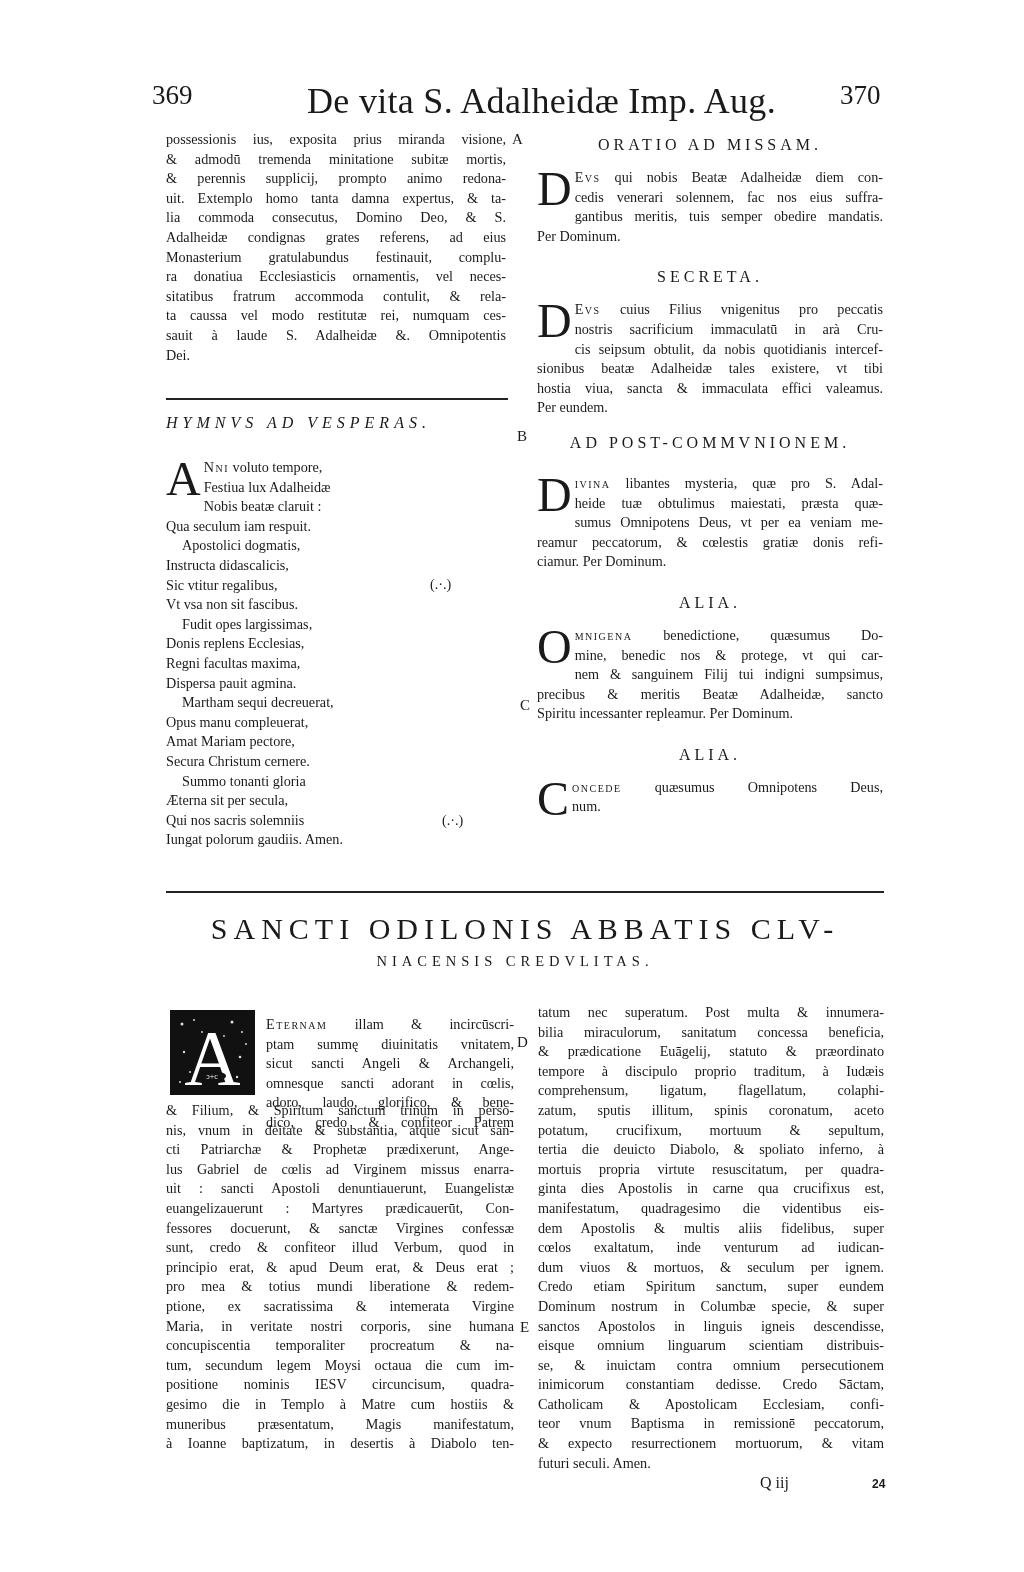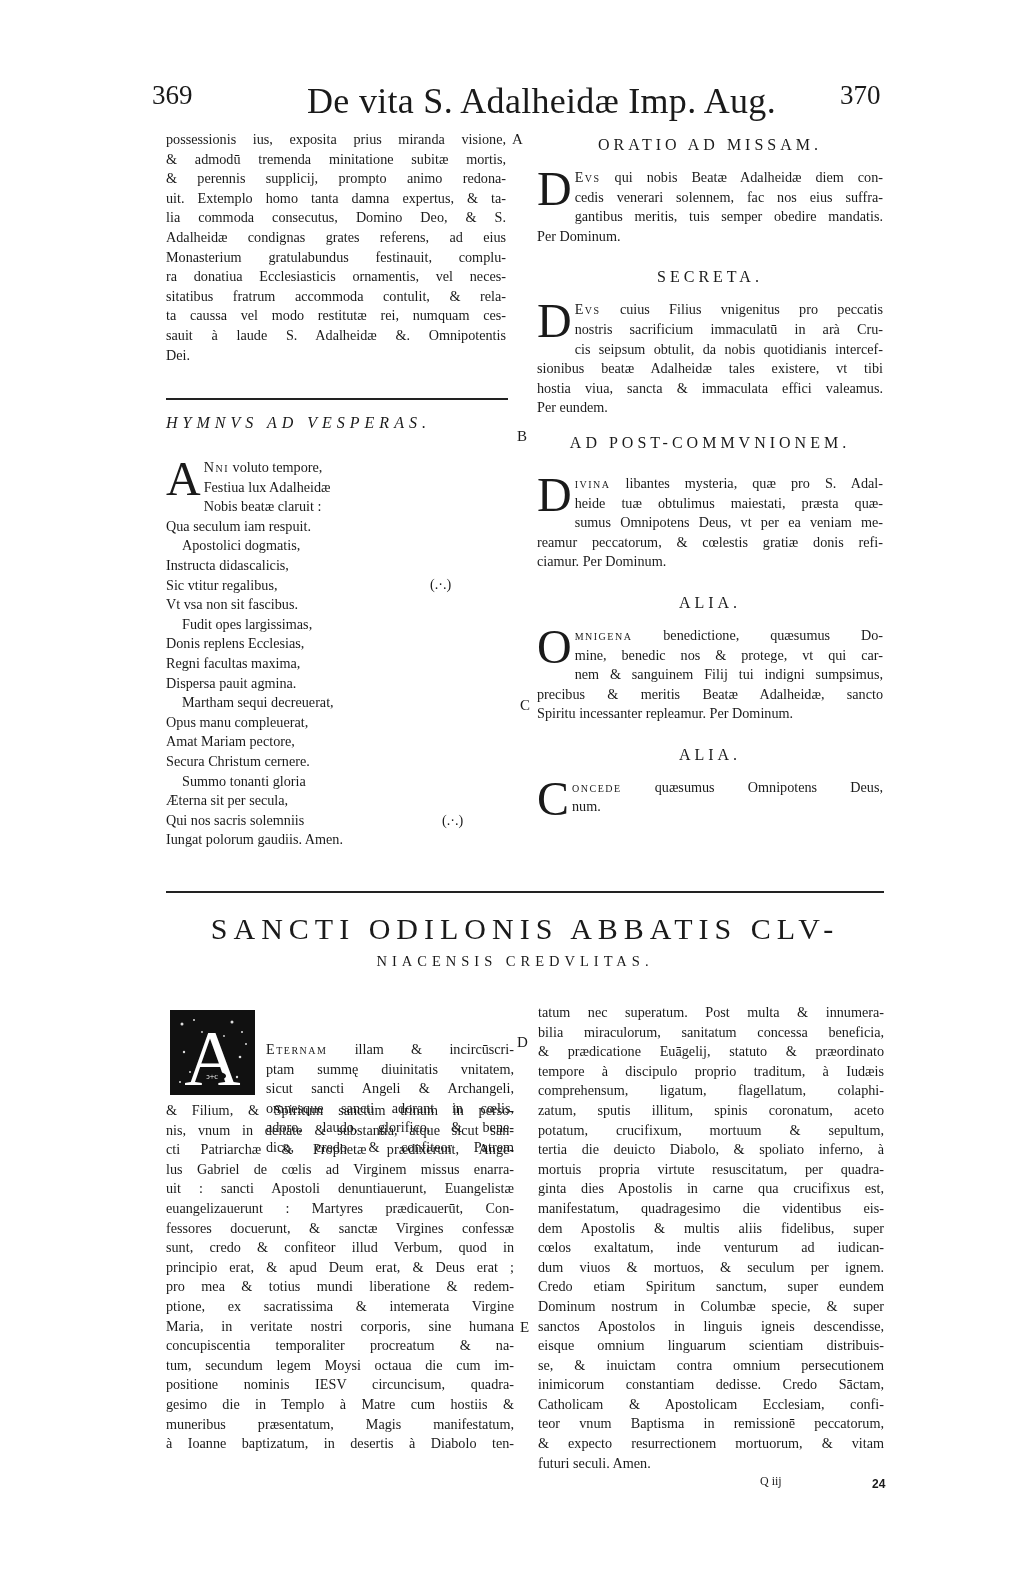--- a/index.html
+++ b/index.html
@@ -18,21 +18,21 @@
   .it-heading { font-size: 16px; font-style: italic; letter-spacing: 5px; }
   .rule { height: 2px; background: #222; }
   .dropcap { float: left; font-size: 48px; line-height: 38px; margin: 2px 3px 0 0; }
   .smallcaps { font-variant: small-caps; letter-spacing: 1.5px; }
   .margin-letter { font-size: 15px; }
   .orn-A { width: 85px; height: 85px; background: #111; color: #fff;
            display: flex; align-items: center; justify-content: center;
            font-size: 82px; line-height: 1; border: 2px solid #111; box-sizing: border-box; }
   .big-title { font-size: 30px; letter-spacing: 6px; }
   .sub-title { font-size: 14.5px; letter-spacing: 5px; }
-  .sig { font-size: 12px; }
+  .sig { font-size: 16px; }
   .folio { font-size: 12px; font-weight: bold; font-family: "Liberation Sans", sans-serif; }
 </style>
 </head>
 <body>
 
 <div class="abs hdr-num" style="left:152px;">369</div>
 <div class="abs hdr-title">De vita S. Adalheidæ Imp. Aug.</div>
 <div class="abs hdr-num" style="left:840px;">370</div>
 
 <div class="abs col" id="left-prose" style="left:166px; top:130px; width:340px;">
@@ -162,21 +162,21 @@
       <circle cx="74" cy="32" r="1"></circle>
         <circle cx="30" cy="20" r="0.9"></circle>
         <circle cx="52" cy="24" r="0.9"></circle>
     </g>
     <text x="40.5" y="72" text-anchor="middle" font-family="Liberation Serif, serif" font-size="78" fill="#fff">A</text>
     <ellipse cx="40" cy="64" rx="14" ry="5" fill="#111"></ellipse>
     <text x="40" y="67" text-anchor="middle" font-family="Liberation Serif, serif" font-size="8" fill="#fff">ↄ+c</text>
   </svg>
 </div>
 
-<div class="abs col" id="credo-left-top" style="left:266px; top:1040px; width:248px;">
+<div class="abs col" id="credo-left-top" style="left:266px; top:1015px; width:248px;">
     <span class="ln"><span class="smallcaps">Eternam</span> illam &amp; incircūscri-</span>
     <span class="ln">ptam summę diuinitatis vnitatem,</span>
     <span class="ln">sicut sancti Angeli &amp; Archangeli,</span>
     <span class="ln">omnesque sancti adorant in cœlis,</span>
     <span class="ln">adoro, laudo, glorifico, &amp; bene-</span>
     <span class="ln">dico, credo &amp; confiteor Patrem</span>
   </div>
 <div class="abs col" id="credo-left" style="left:166px; top:1101px; width:348px;">
     <span class="ln">&amp; Filium, &amp; Spiritum sanctum trinum in perso-</span>
     <span class="ln">nis, vnum in deitate &amp; substantia, atque sicut san-</span>

